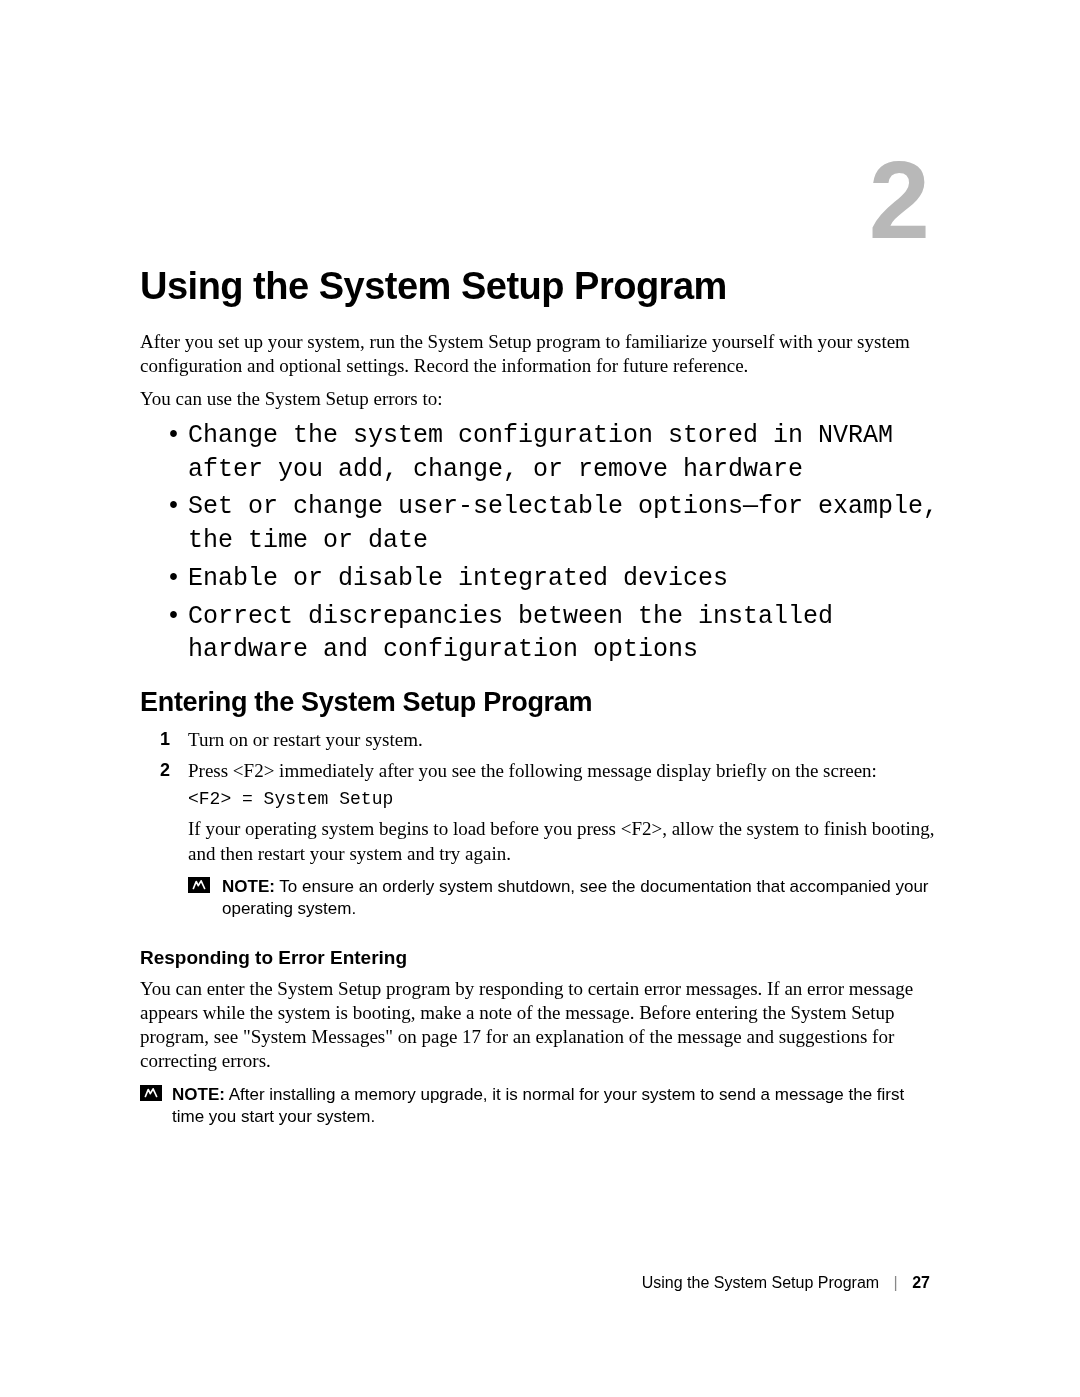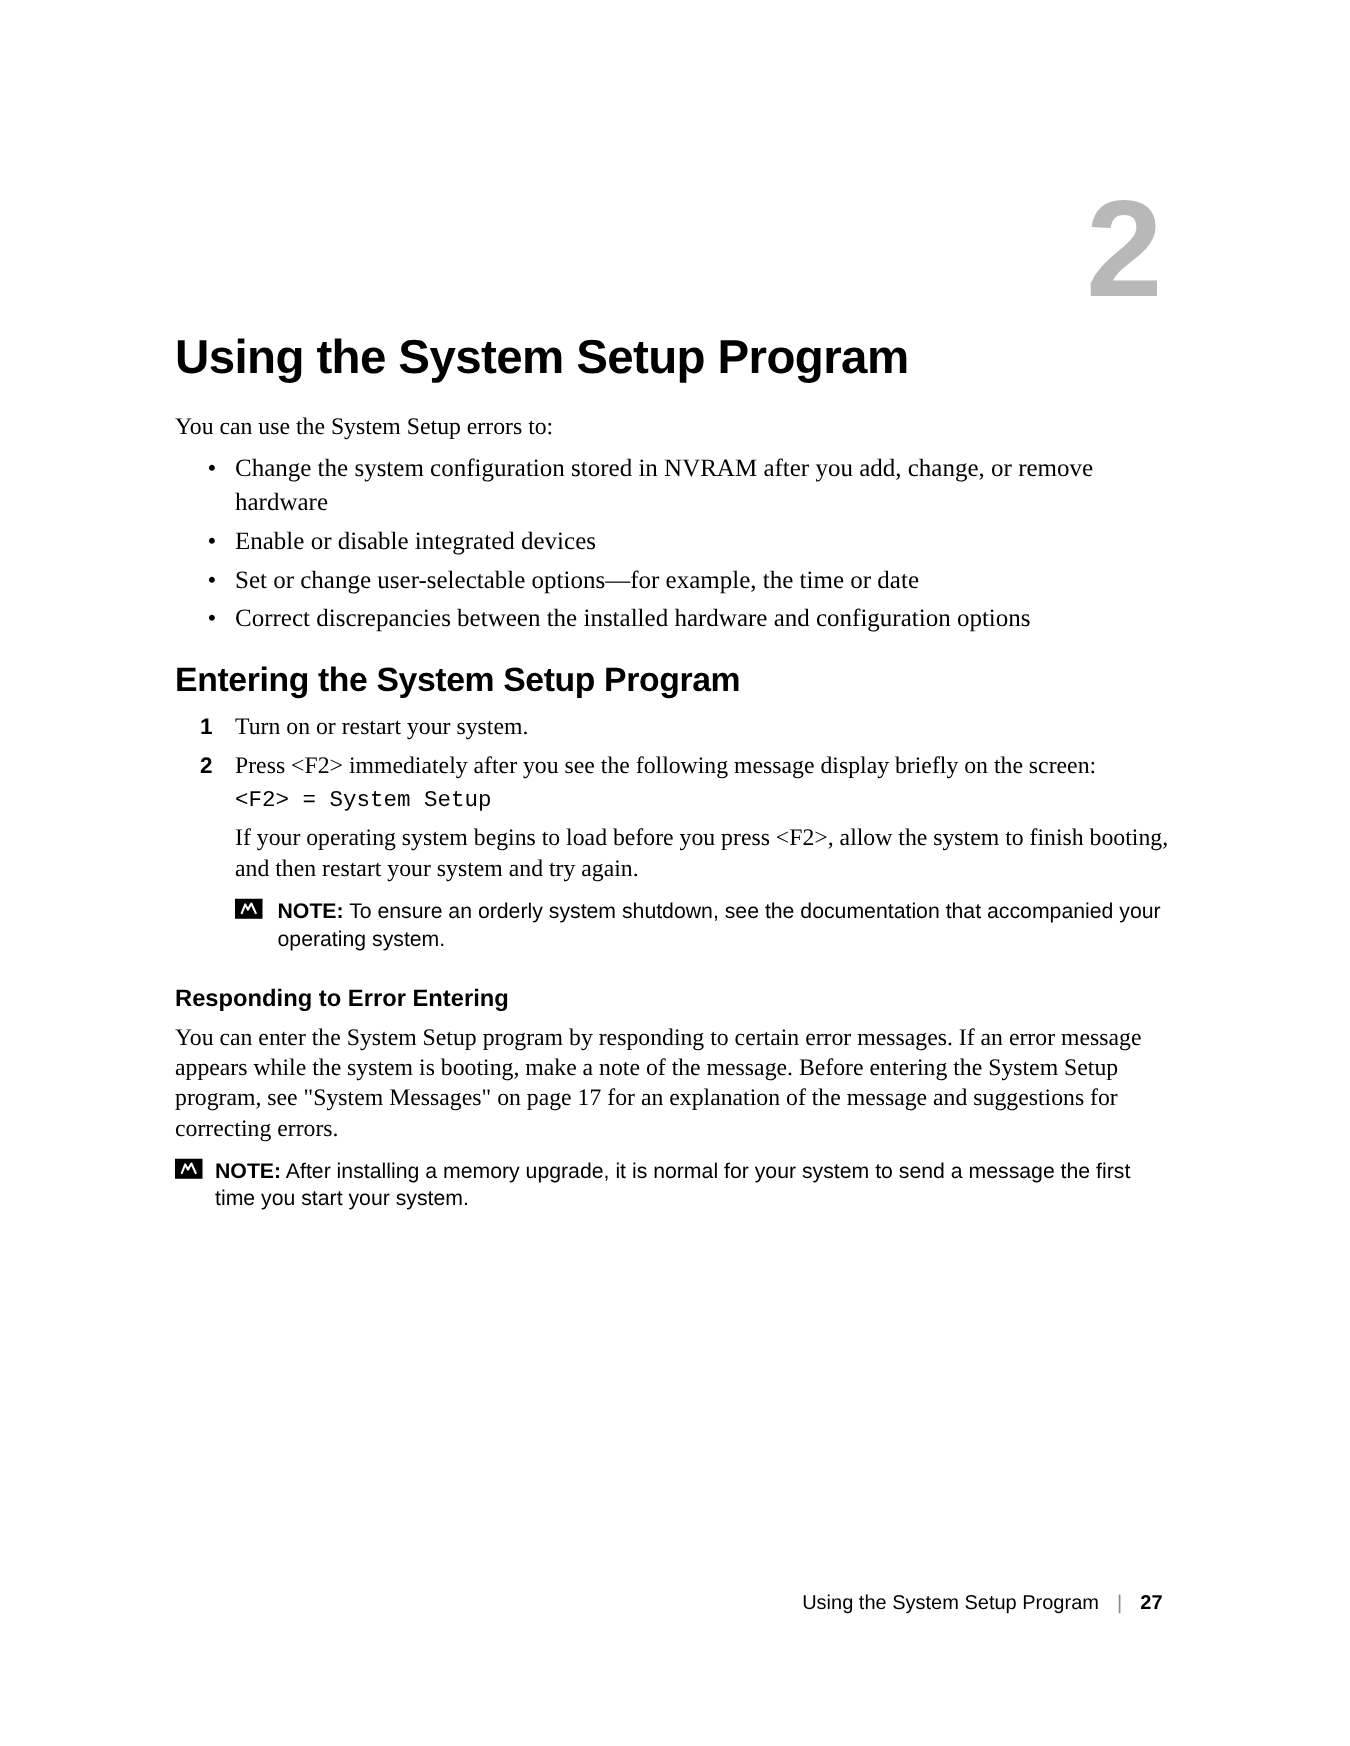--- a/index.html
+++ b/index.html
@@ -45,24 +45,25 @@
     font-size: 19px;
     line-height: 1.28;
     margin: 0 0 8px 0;
   }
   ul.bullets {
     margin: 2px 0 18px 0;
     padding-left: 48px;
     list-style: none;
   }
   ul.bullets li {
-    font-size: 20px;
+    font-size: 25px;
     line-height: 1.35;
     position: relative;
     margin-bottom: 4px;
+    font-family: Liberation Mono, monospace;
   }
   ul.bullets li::before {
     content: "•";
     position: absolute;
     left: -22px;
     top: 0;
   }
   h2.section-title {
     font-family: Arial, Helvetica, sans-serif;
     font-size: 27px;
@@ -158,26 +159,27 @@
 <body>
 
 <div class="page">
 
   <div class="chapter-number">2</div>
 
   <div class="content">
 
     <h1 class="chapter-title">Using the System Setup Program</h1>
 
+    <p class="body">After you set up your system, run the System Setup program to familiarize yourself with your system configuration and optional settings. Record the information for future reference.</p>
     <p class="body">You can use the System Setup errors to:</p>
 
     <ul class="bullets">
       <li>Change the system configuration stored in NVRAM after you add, change, or remove hardware</li>
+      <li>Set or change user-selectable options—for example, the time or date</li>
       <li>Enable or disable integrated devices</li>
-      <li>Set or change user-selectable options—for example, the time or date</li>
       <li>Correct discrepancies between the installed hardware and configuration options</li>
     </ul>
 
     <h2 class="section-title">Entering the System Setup Program</h2>
 
     <ol class="numbered">
       <li>
         <span>Turn on or restart your system.</span>
       </li>
       <li>

